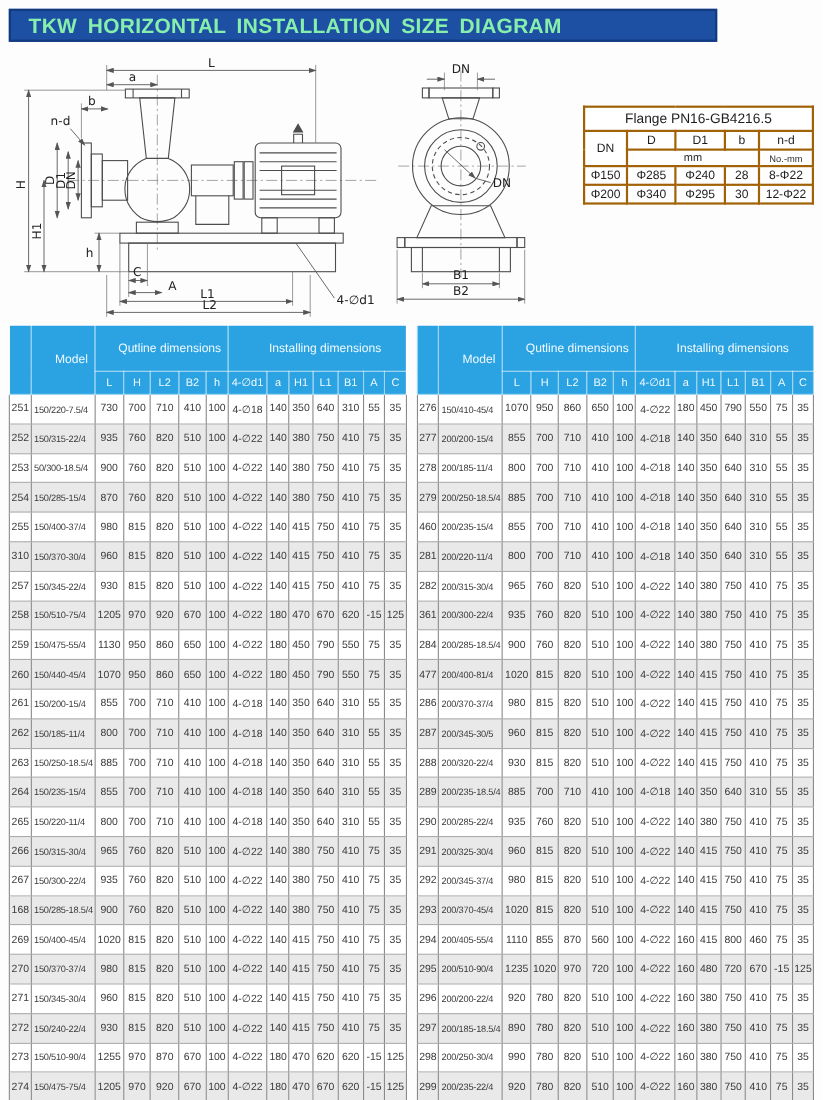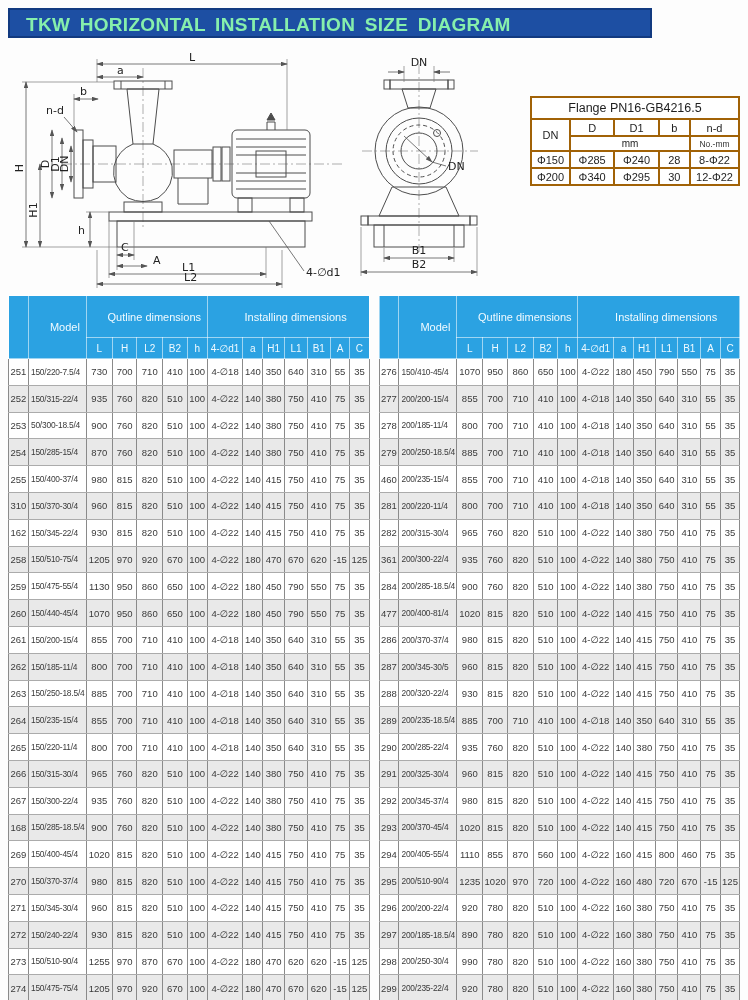--- a/index.html
+++ b/index.html
@@ -335,21 +335,21 @@
             <td>100</td>
             <td>4-∅22</td>
             <td>140</td>
             <td>415</td>
             <td>750</td>
             <td>410</td>
             <td>75</td>
             <td>35</td>
           </tr>
           <tr>
-            <td>162</td>
+            <td>257</td>
             <td class="model">150/345-22/4</td>
             <td>930</td>
             <td>815</td>
             <td>820</td>
             <td>510</td>
             <td>100</td>
             <td>4-∅22</td>
             <td>140</td>
             <td>415</td>
             <td>750</td>

